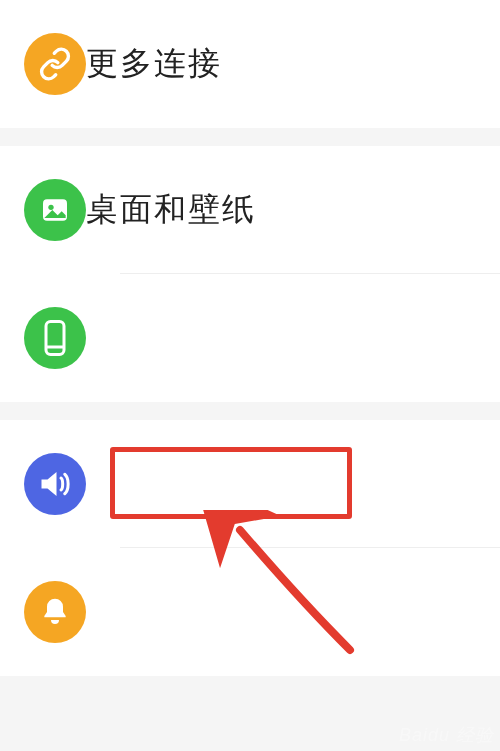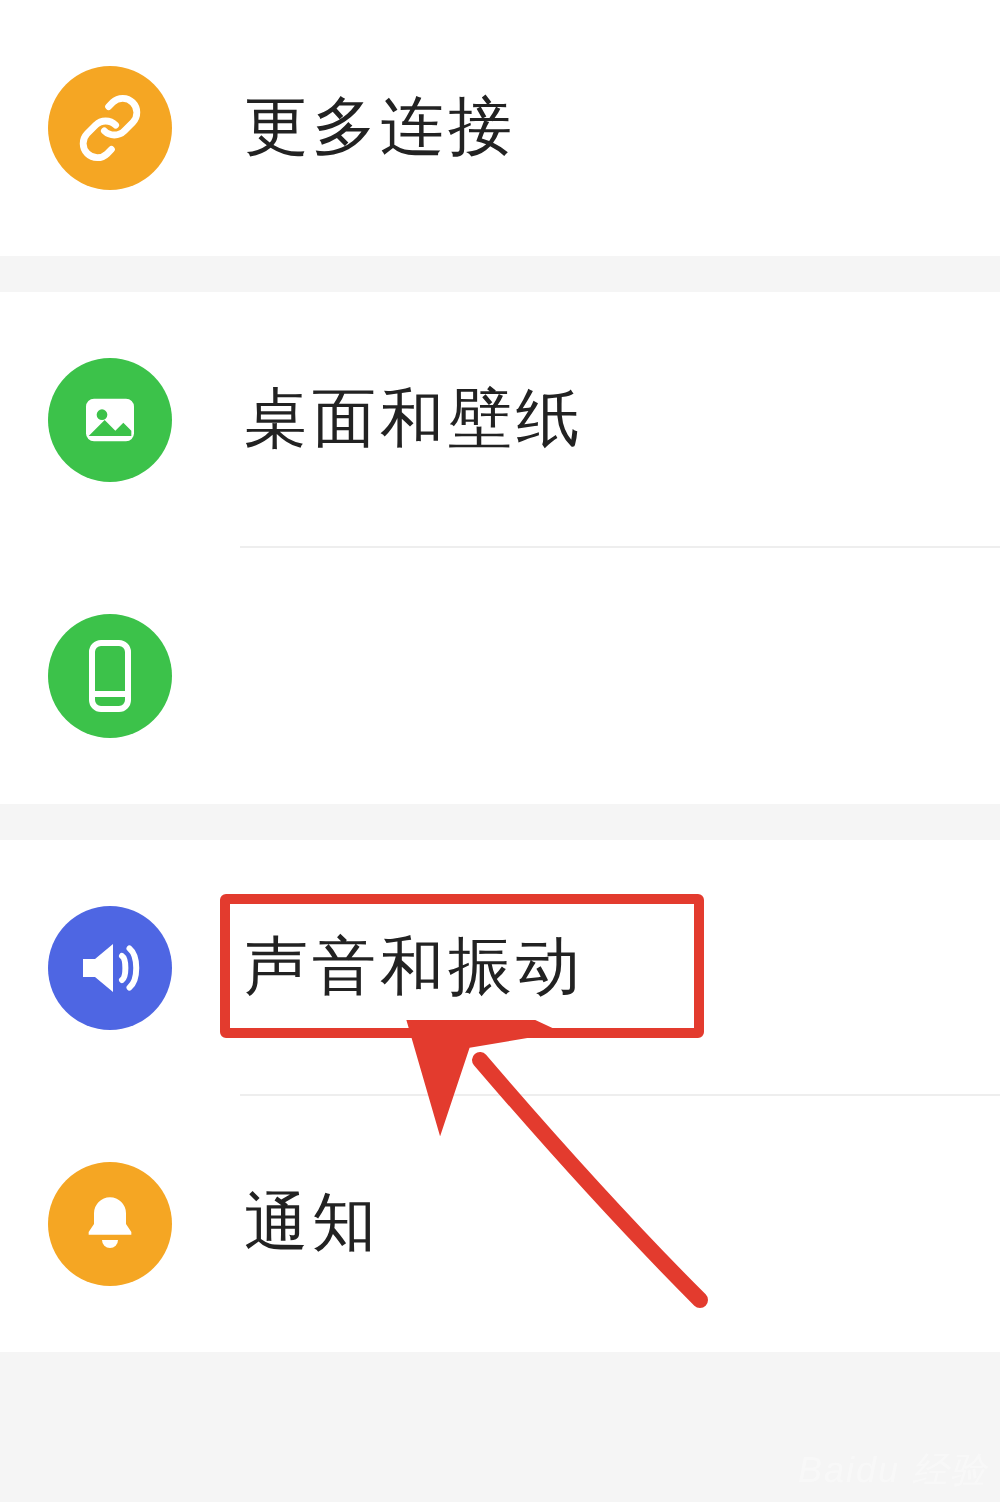--- a/index.html
+++ b/index.html
@@ -35,21 +35,20 @@
       border-radius: 50%;
       display: flex;
       align-items: center;
       justify-content: center;
       flex-shrink: 0;
     }
     .orange { background: #F5A623; }
     .green  { background: #3CC24A; }
     .blue   { background: #4E66E3; }
     .label {
-      margin-left: 36px;
       font-size: 32px;
       color: #222;
       letter-spacing: 2px;
     }
     .highlight-box {
       position: absolute;
       border: 5px solid #E33B2E;
       border-radius: 3px;
       pointer-events: none;
     }
@@ -107,31 +106,29 @@
 
 <div class="group">
   <div class="item">
     <div class="icon-circle blue">
       <svg width="36" height="36" viewBox="0 0 24 24" fill="#fff">
         <path d="M3 9v6h4l6 5V4L7 9H3z"></path>
         <path d="M16 8c1.5 1 1.5 7 0 8" stroke="#fff" stroke-width="2" fill="none" stroke-linecap="round"></path>
         <path d="M18.5 5.5c3 2.5 3 10.5 0 13" stroke="#fff" stroke-width="2" fill="none" stroke-linecap="round"></path>
       </svg>
     </div>
-    <span class="label">声音和振动</span>
     <div class="divider"></div>
   </div>
   <div class="item">
     <div class="icon-circle orange">
       <svg width="32" height="32" viewBox="0 0 24 24" fill="#fff">
         <path d="M12 2a6 6 0 0 0-6 6v4l-2 3v1h16v-1l-2-3V8a6 6 0 0 0-6-6z"></path>
         <path d="M9 18a3 3 0 0 0 6 0H9z"></path>
       </svg>
     </div>
-    <span class="label">通知</span>
   </div>
 </div>
 
 <div class="highlight-box" style="left:110px; top:447px; width:242px; height:72px;"></div>
 
 <svg class="arrow" style="left:200px; top:510px;" width="180" height="150" viewBox="0 0 180 150">
   <defs>
     <marker id="ah" markerWidth="12" markerHeight="12" refX="2" refY="5" orient="auto">
       <path d="M0,0 L11,5 L0,10 L3,5 Z" fill="#E33B2E"></path>
     </marker>

